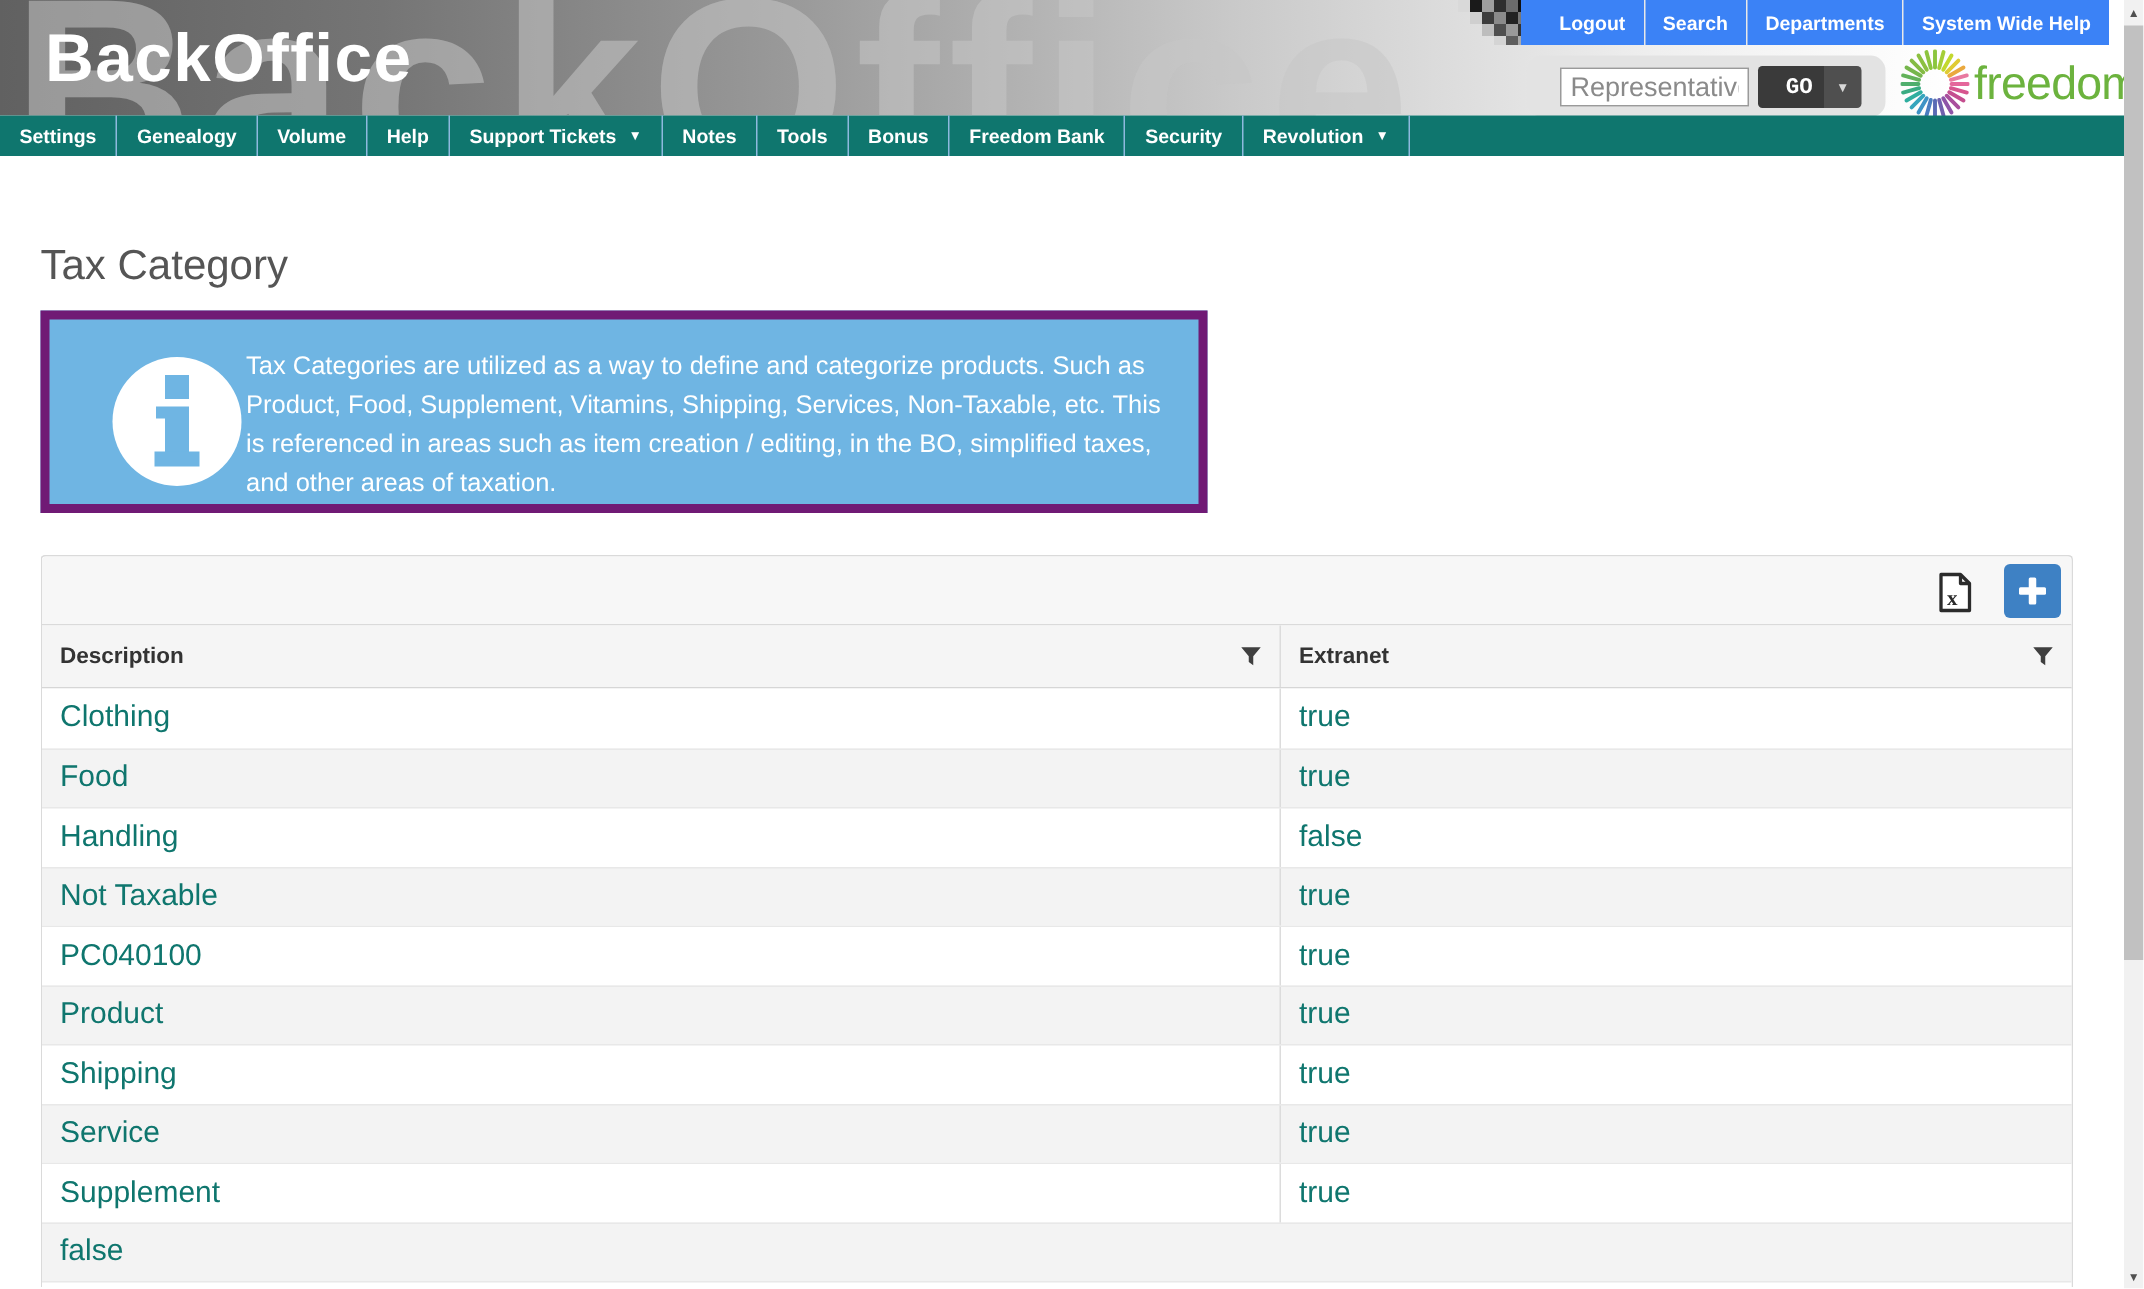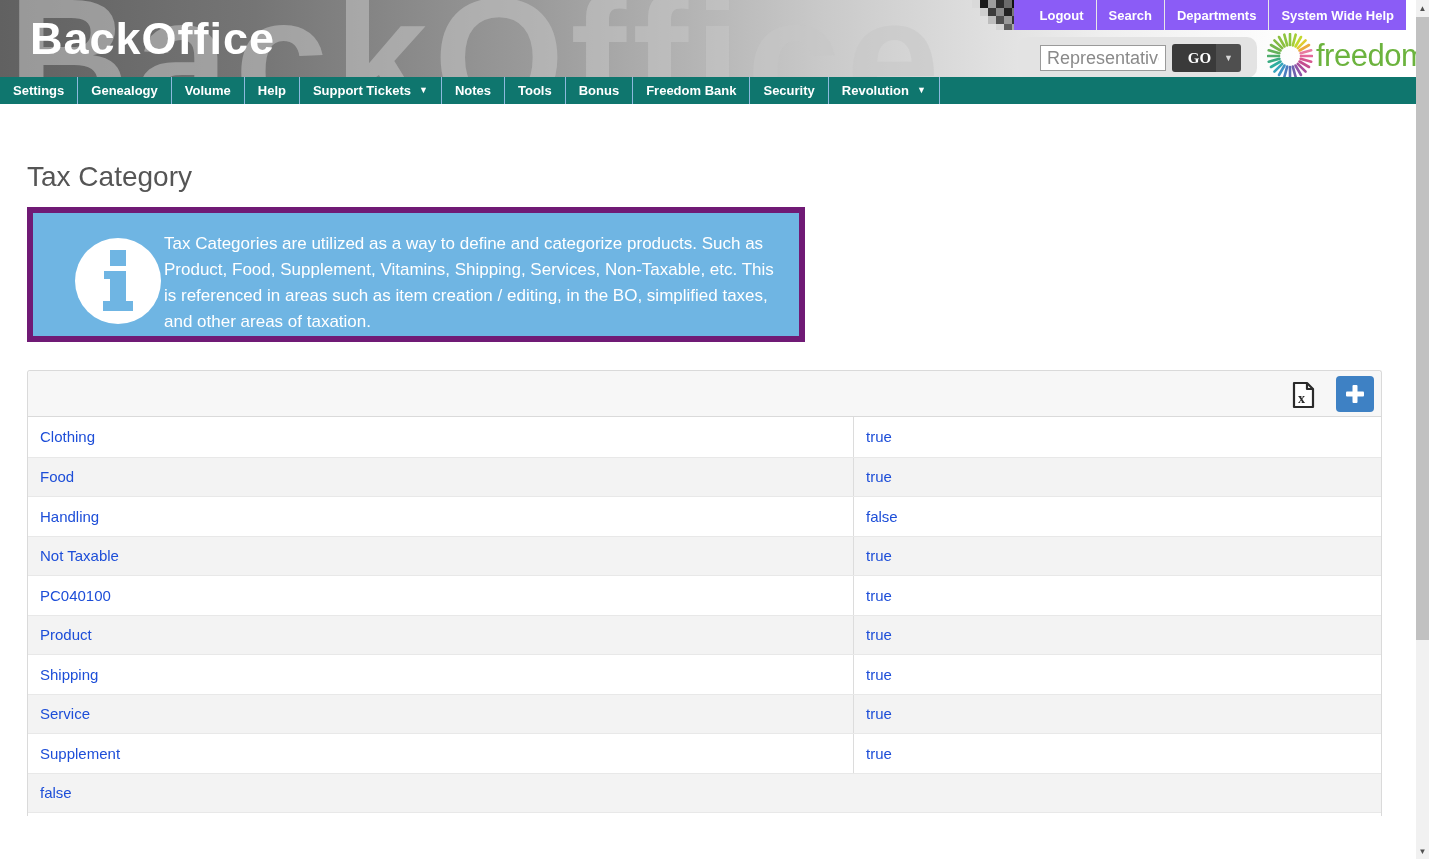--- a/index.html
+++ b/index.html
@@ -9,37 +9,37 @@
 
   
   .header-band { position:absolute; top:0; left:0; width:1416px; height:77px; overflow:hidden;
     background:linear-gradient(90deg,#616161 0%,#757575 18%,#9b9b9b 38%,#c9c9c9 58%,#efefef 78%,#ffffff 92%); }
   .watermark { position:absolute; top:-38px; left:8px; font-size:168px; font-weight:bold;
     letter-spacing:6px; color:rgba(198,198,198,0.55); white-space:nowrap; }
   .brand-logo { position:absolute; top:13px; left:30px; font-size:45px; font-weight:bold;
     color:#ffffff; letter-spacing:1px; }
 
   
-  .topbar { position:absolute; top:0; right:23px; height:30px; background:#8b5cf6;
+  .topbar { position:absolute; top:0; right:23px; height:30px; background:#3b82f6;
     display:flex; align-items:stretch; padding-left:14px; }
   .topbar-item { display:flex; align-items:center; padding:0 12px; color:#fff;
     font-size:13px; font-weight:bold; cursor:pointer; }
   .topbar-item + .topbar-item { border-left:1px solid #e8e8e8; }
   .checker { position:absolute; top:0; left:972px; }
 
   
   .search-panel { position:absolute; top:37px; left:1018px; width:239px; height:41px;
     background:#e3e3e3; border-radius:10px; }
   .rep-input { position:absolute; top:8px; left:22px; width:126px; height:26px;
     border:1px solid #9a9a9a; background:#fff; font-size:18px; color:#555; padding:0 6px;
     font-family:"Liberation Sans", sans-serif; }
   .rep-input::placeholder { color:#8a8a8a; }
   .go-btn { position:absolute; top:7px; left:154px; width:55px; height:28px; background:#3a3a3a;
     color:#fff; font-size:15px; font-weight:bold; border:none; border-radius:3px 0 0 3px;
-    cursor:pointer; font-family:Liberation Serif, serif; }
+    cursor:pointer; font-family:Liberation Mono, monospace; }
   .go-caret { position:absolute; top:7px; left:198px; width:25px; height:28px; background:#4f4f4f;
     border:none; border-radius:0 3px 3px 0; cursor:pointer; }
   .go-caret::after { content:"▼"; color:#d8d8d8; font-size:9px; position:relative; top:-2px; }
 
   
   .freedom { position:absolute; top:33px; left:1267px; display:flex; align-items:center; }
   .freedom-text { font-size:31px; color:#6cb33e; margin-left:3px; letter-spacing:-0.5px; }
 
   
   .nav { position:absolute; top:77px; left:0; width:1416px; height:27px; background:#0f766e;
@@ -69,21 +69,21 @@
     justify-content:center; }
   .grid-header { display:flex; height:42px; background:#f5f5f5; border-bottom:1px solid #d6d6d6; }
   .hcell { display:flex; align-items:center; padding:0 12px; font-size:15px; font-weight:bold;
     color:#333; }
   .hcell .hlabel { flex:1; }
   .cell-desc { width:826px; border-right:1px solid #dcdcdc; }
   .cell-ext  { flex:1; }
   .grid-row { display:flex; height:39.5px; background:#fff; }
   .grid-row + .grid-row { border-top:1px solid #e8e8e8; }
   .grid-row:nth-child(even) { background:#f3f3f3; }
-  .cell { display:flex; align-items:center; padding:0 12px; font-size:15px; color:#1d4ed8;text-align:right; }
+  .cell { display:flex; align-items:center; padding:0 12px; font-size:20px; color:#0f766e;text-align:right; }
   .partial-row { height:4px; background:#fff; border-top:1px solid #e8e8e8; }
   .filter-btn { background:transparent; border:none; cursor:pointer; display:flex;
     align-items:center; padding:0; }
 
   
   .scrollbar { position:absolute; top:0; right:0; width:13px; height:859px; background:#f1f1f1; }
   .sb-arrow { position:absolute; left:0; width:13px; height:16px; display:flex;
     align-items:center; justify-content:center; font-size:8px; color:#505050; cursor:pointer; }
   .sb-up { top:0; } .sb-up::after { content:"▲"; }
   .sb-down { bottom:0; } .sb-down::after { content:"▼"; }
@@ -238,20 +238,38 @@
         </svg>
       </button>
       <button class="add-btn">
         <svg width="20" height="20" viewBox="0 0 20 20">
           <rect x="7.5" y="1" width="5" height="18" rx="1" fill="#fff"></rect>
           <rect x="1" y="7.5" width="18" height="5" rx="1" fill="#fff"></rect>
         </svg>
       </button>
     </div>
 
+    <div class="grid-header">
+      <div class="hcell cell-desc">
+        <span class="hlabel">Description</span>
+        <button class="filter-btn">
+          <svg width="14" height="13" viewBox="0 0 14 13">
+            <path d="M0.5 0.5 h13 l-5 6 v6 l-3 -2.2 v-3.8 z" fill="#3f3f3f"></path>
+          </svg>
+        </button>
+      </div>
+      <div class="hcell cell-ext">
+        <span class="hlabel">Extranet</span>
+        <button class="filter-btn">
+          <svg width="14" height="13" viewBox="0 0 14 13">
+            <path d="M0.5 0.5 h13 l-5 6 v6 l-3 -2.2 v-3.8 z" fill="#3f3f3f"></path>
+          </svg>
+        </button>
+      </div>
+    </div>
 
     <div class="grid-body">
       <div class="grid-row">
         <div class="cell cell-desc">Clothing</div>
         <div class="cell cell-ext">true</div>
       </div>
       <div class="grid-row">
         <div class="cell cell-desc">Food</div>
         <div class="cell cell-ext">true</div>
       </div>

